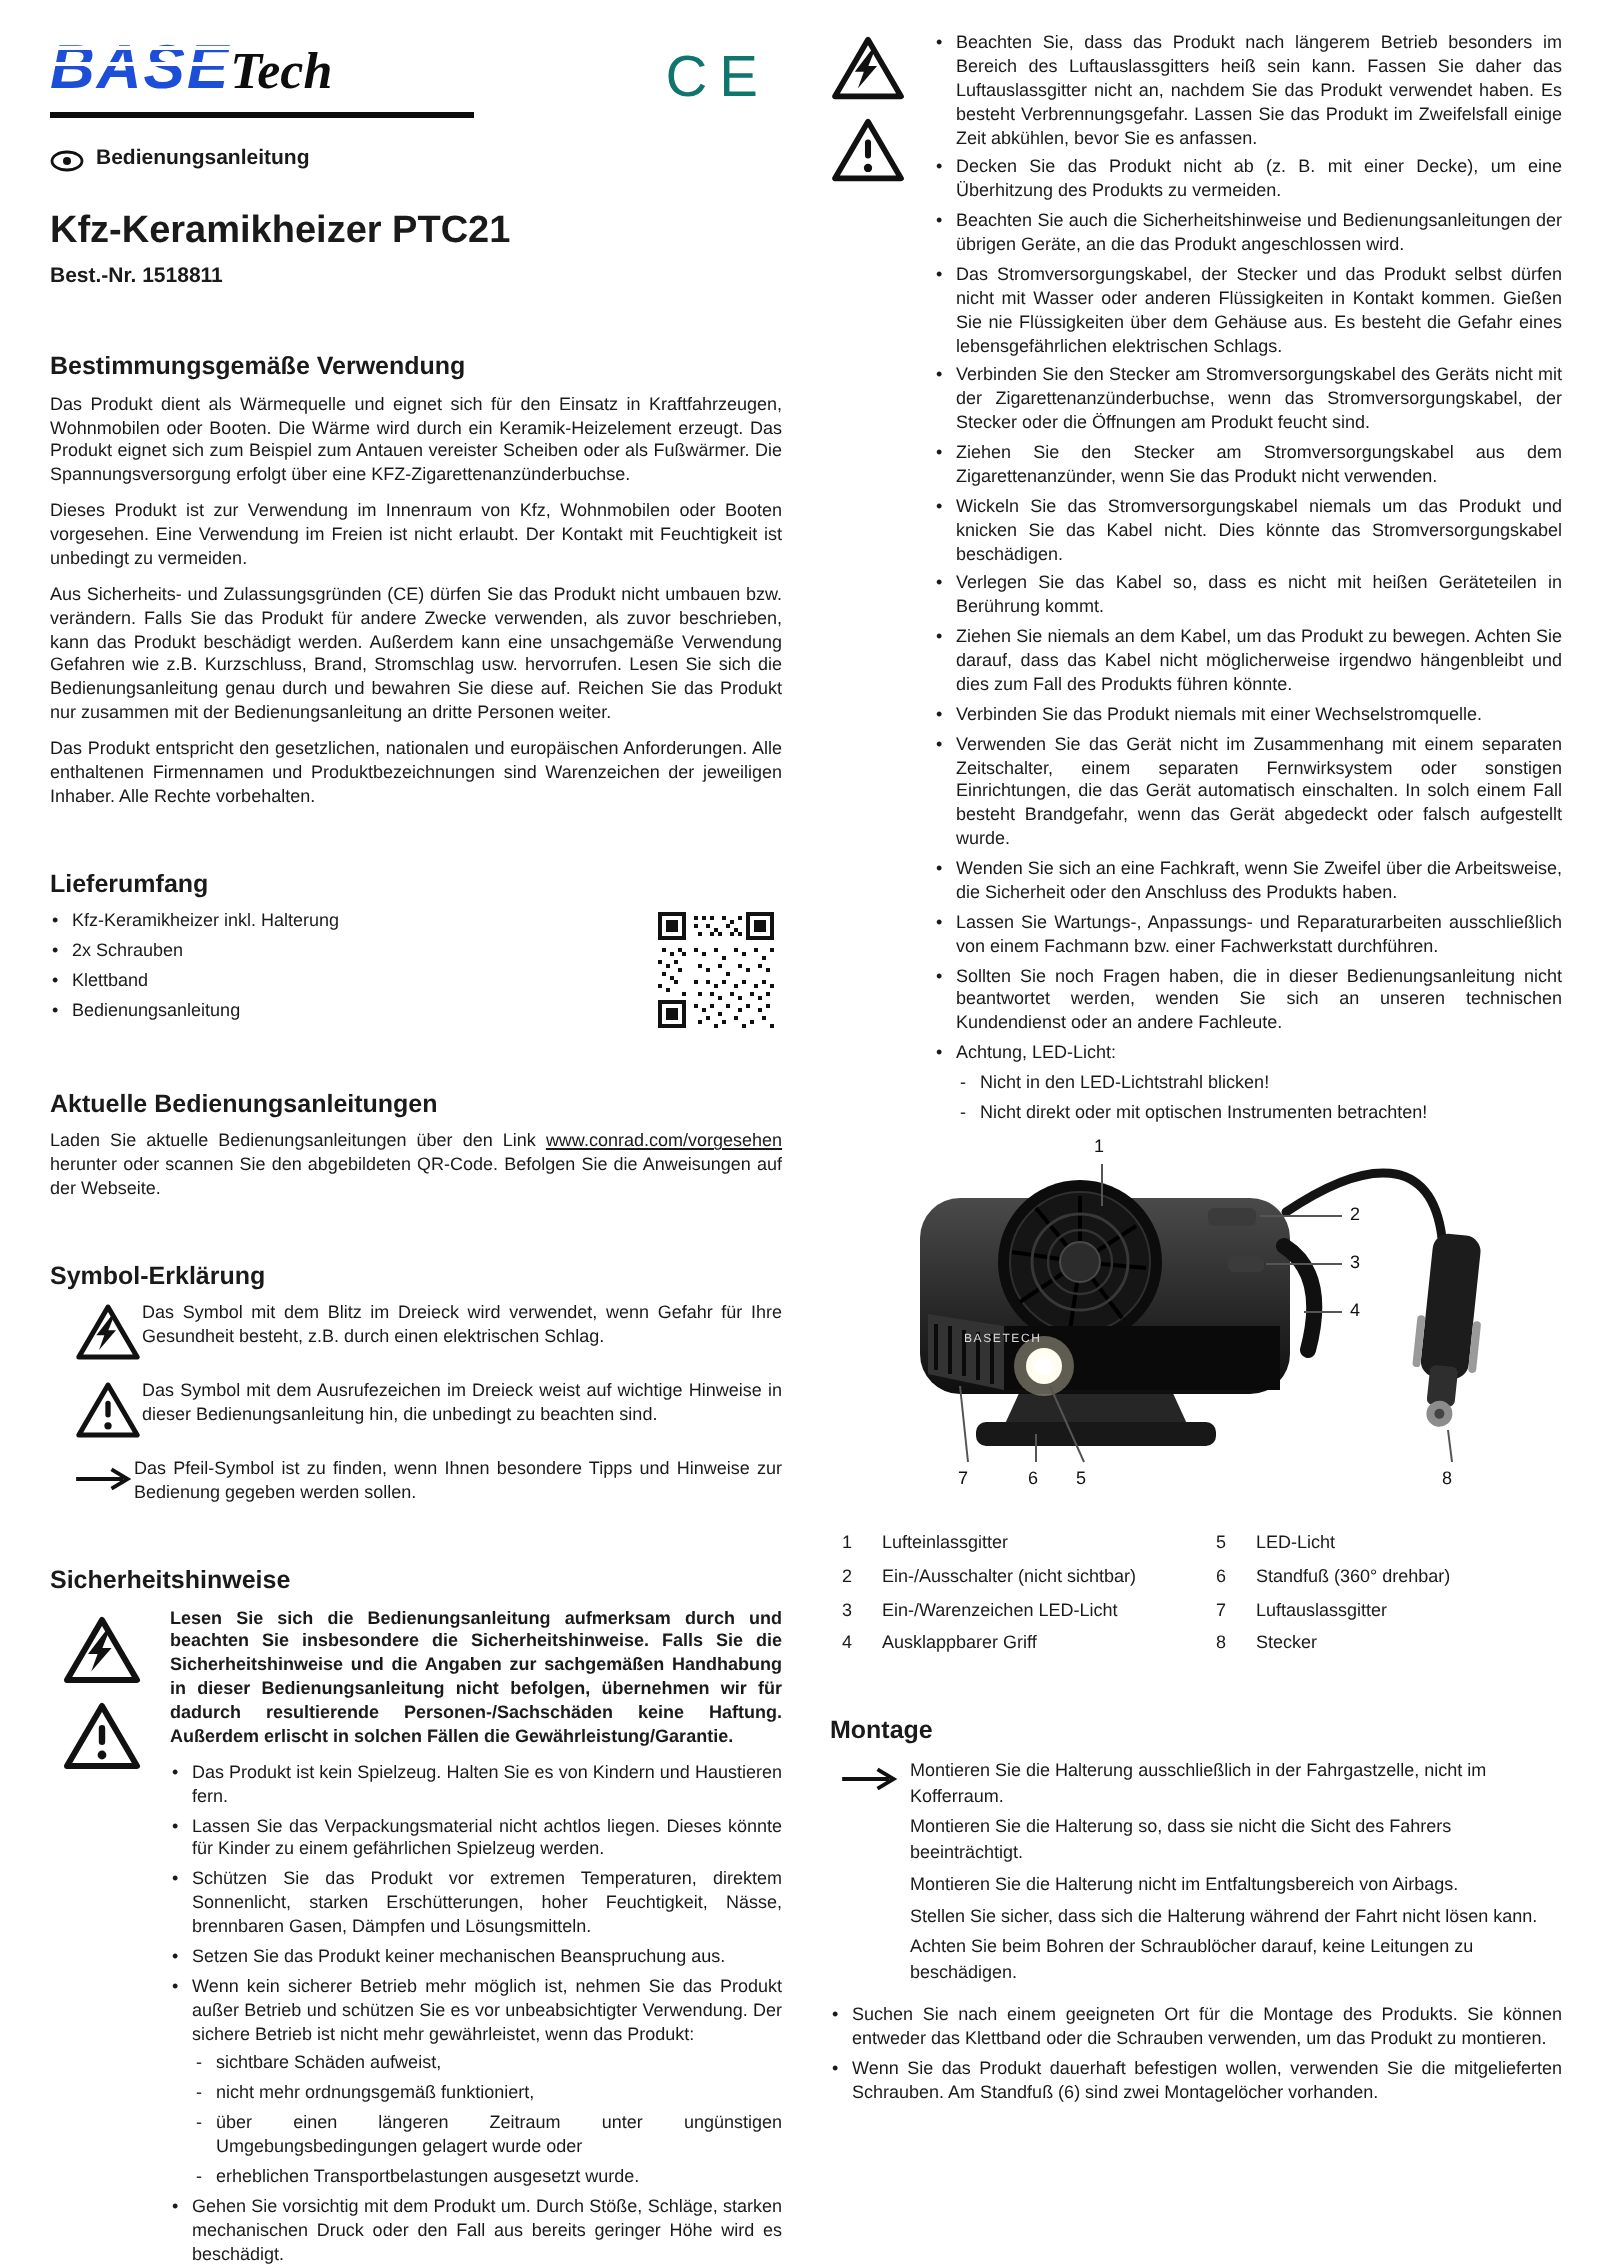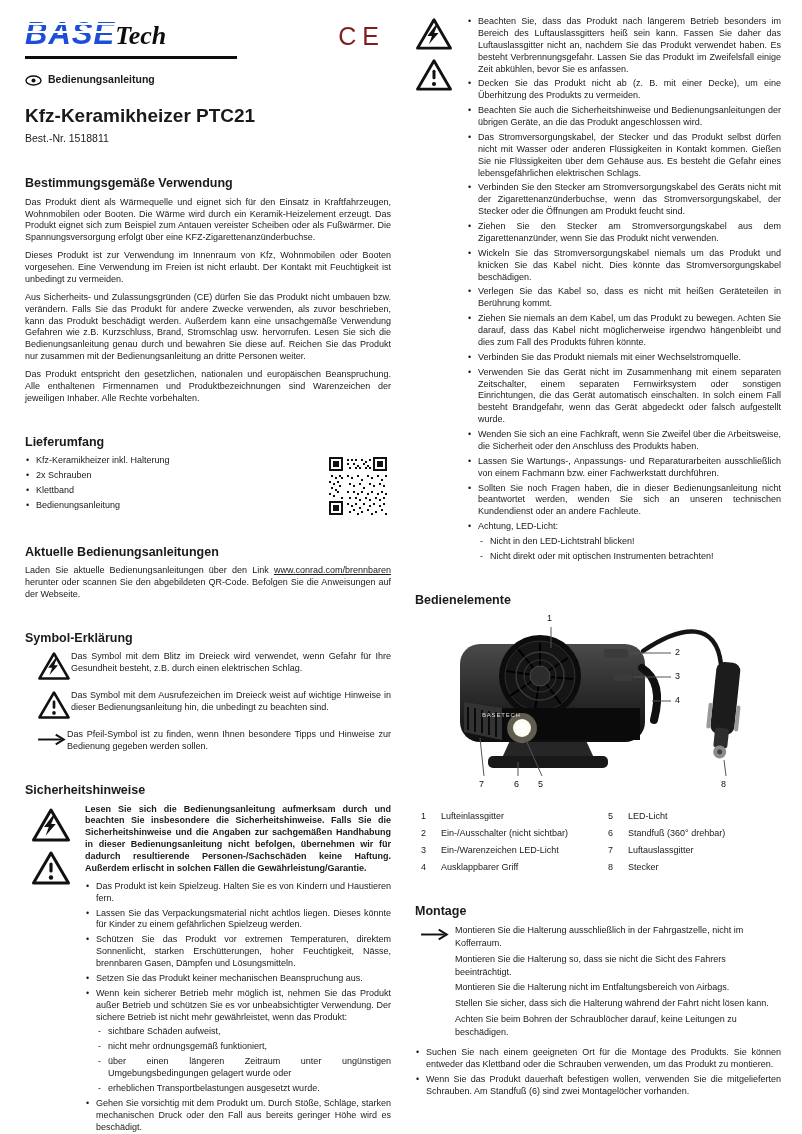--- a/index.html
+++ b/index.html
@@ -14,37 +14,37 @@
 
   
   .header-row { display:flex; justify-content:space-between; align-items:flex-start; margin-bottom:14px; }
   .logo { display:inline-block; }
   .logo-line { white-space:nowrap; position:relative; display:inline-block; }
   .logo-base { font-family:"Liberation Sans", sans-serif; font-style:italic; font-weight:bold; font-size:31px; letter-spacing:1px; color:#1d4ed8; }
   .logo-tech { font-family:"Liberation Serif", serif; font-style:italic; font-weight:bold; font-size:26px; color:#0d0d0d; }
   .stripe { position:absolute; left:0; width:64%; height:2px; background:#fff; pointer-events:none; }
   .s1 { top:9px; } .s2 { top:17px; }
   .logo-bar { height:3.5px; background:#0d0d0d; margin-top:1px; width:212px; }
-  .ce { font-size:25px; letter-spacing:6px; color:#7f1d1d; margin:6px 6px 0 0; font-weight:normal; }
+  .ce { font-size:29px; letter-spacing:6px; color:#0f766e; margin:6px 6px 0 0; font-weight:normal; }
 
   .doc-label-row { display:flex; align-items:center; gap:6px; margin:6px 0 4px; }
   .doc-label { font-weight:bold; font-size:10.5px; }
   h1 { font-size:19px; font-weight:bold; margin:16px 0 4px; }
-  .order-no { font-weight:normal; font-size:10.5px; margin-bottom:2px; }
+  .order-no { font-weight:bold; font-size:10.5px; margin-bottom:2px; }
 
   h2 { font-size:12.5px; font-weight:bold; margin:29px 0 5px; }
   p.body { text-align:justify; margin-bottom:6px; }
 
   .bullet { position:relative; padding-left:11px; text-align:justify; margin-bottom:3px; }
   .bullet::before { content:"•"; position:absolute; left:1px; top:0; }
   .sub { position:relative; padding-left:12px; margin:1px 0 3px 11px; text-align:justify; }
   .sub::before { content:"-"; position:absolute; left:2px; top:0; }
 
   
-  .delivery-row { display:flex; align-items:flex-end; }
+  .delivery-row { display:flex; align-items:center; }
   .delivery-list { flex:1; }
   .qr { width:58px; height:58px; margin:0 4px 0 10px; flex-shrink:0; }
 
   .link { text-decoration:underline; color:inherit; cursor:pointer; }
 
   
   .sym-row { display:flex; gap:0; margin-bottom:9px; padding-left:12px; align-items:flex-start; }
   .sym-row .tri, .sym-row .arrow { flex-shrink:0; }
   .sym-text { flex:1; text-align:justify; }
 
@@ -113,21 +113,21 @@
       <span class="doc-label">Bedienungsanleitung</span>
     </div>
 
     <h1>Kfz-Keramikheizer PTC21</h1>
     <div class="order-no">Best.-Nr. 1518811</div>
 
     <h2>Bestimmungsgemäße Verwendung</h2>
     <p class="body">Das Produkt dient als Wärmequelle und eignet sich für den Einsatz in Kraftfahrzeugen, Wohnmobilen oder Booten. Die Wärme wird durch ein Keramik-Heizelement erzeugt. Das Produkt eignet sich zum Beispiel zum Antauen vereister Scheiben oder als Fußwärmer. Die Spannungsversorgung erfolgt über eine KFZ-Zigarettenanzünderbuchse.</p>
     <p class="body">Dieses Produkt ist zur Verwendung im Innenraum von Kfz, Wohnmobilen oder Booten vorgesehen. Eine Verwendung im Freien ist nicht erlaubt. Der Kontakt mit Feuchtigkeit ist unbedingt zu vermeiden.</p>
     <p class="body">Aus Sicherheits- und Zulassungsgründen (CE) dürfen Sie das Produkt nicht umbauen bzw. verändern. Falls Sie das Produkt für andere Zwecke verwenden, als zuvor beschrieben, kann das Produkt beschädigt werden. Außerdem kann eine unsachgemäße Verwendung Gefahren wie z.B. Kurzschluss, Brand, Stromschlag usw. hervorrufen. Lesen Sie sich die Bedienungsanleitung genau durch und bewahren Sie diese auf. Reichen Sie das Produkt nur zusammen mit der Bedienungsanleitung an dritte Personen weiter.</p>
-    <p class="body">Das Produkt entspricht den gesetzlichen, nationalen und europäischen Beanspruchung. Alle enthaltenen Firmennamen und Produktbezeichnungen sind Warenzeichen der jeweiligen Inhaber. Alle Rechte vorbehalten.</p>
+    <p class="body">Das Produkt entspricht den gesetzlichen, nationalen und europäischen Anforderungen. Alle enthaltenen Firmennamen und Produktbezeichnungen sind Warenzeichen der jeweiligen Inhaber. Alle Rechte vorbehalten.</p>
 
     <h2>Lieferumfang</h2>
     <div class="delivery-row">
       <div class="delivery-list">
         <p class="bullet">Kfz-Keramikheizer inkl. Halterung</p>
         <p class="bullet">2x Schrauben</p>
         <p class="bullet">Klettband</p>
         <p class="bullet">Bedienungsanleitung</p>
       </div>
       <svg class="qr" viewBox="0 0 29 29" shape-rendering="crispEdges">
@@ -222,21 +222,21 @@
             <rect x="19" y="26" width="1" height="1"></rect>
             <rect x="21" y="28" width="1" height="1"></rect>
             <rect x="23" y="27" width="1" height="1"></rect>
             <rect x="26" y="26" width="1" height="1"></rect>
             <rect x="28" y="28" width="1" height="1"></rect>
         </g>
       </svg>
     </div>
 
     <h2>Aktuelle Bedienungsanleitungen</h2>
-    <p class="body"><span>Laden Sie aktuelle Bedienungsanleitungen über den Link</span> <a class="link">www.conrad.com/brennbaren</a> <span>herunter oder scannen Sie den abgebildeten QR-Code. Befolgen Sie die Anweisungen auf der Webseite.</span></p>
+    <p class="body"><span>Laden Sie aktuelle Bedienungsanleitungen über den Link</span> <a class="link">www.conrad.com/vorgesehen</a> <span>herunter oder scannen Sie den abgebildeten QR-Code. Befolgen Sie die Anweisungen auf der Webseite.</span></p>
 
     <h2>Symbol-Erklärung</h2>
     <div class="sym-row">
       <svg class="tri" width="34" height="30">
           <use href="#tri-bolt"></use>
         </svg>
       <div class="sym-text">Das Symbol mit dem Blitz im Dreieck wird verwendet, wenn Gefahr für Ihre Gesundheit besteht, z.B. durch einen elektrischen Schlag.</div>
     </div>
     <div class="sym-row">
       <svg class="tri" width="34" height="30">
@@ -300,21 +300,20 @@
       <p class="bullet">Verbinden Sie das Produkt niemals mit einer Wechselstromquelle.</p>
       <p class="bullet">Verwenden Sie das Gerät nicht im Zusammenhang mit einem separaten Zeitschalter, einem separaten Fernwirksystem oder sonstigen Einrichtungen, die das Gerät automatisch einschalten. In solch einem Fall besteht Brandgefahr, wenn das Gerät abgedeckt oder falsch aufgestellt wurde.</p>
       <p class="bullet">Wenden Sie sich an eine Fachkraft, wenn Sie Zweifel über die Arbeitsweise, die Sicherheit oder den Anschluss des Produkts haben.</p>
       <p class="bullet">Lassen Sie Wartungs-, Anpassungs- und Reparaturarbeiten ausschließlich von einem Fachmann bzw. einer Fachwerkstatt durchführen.</p>
       <p class="bullet">Sollten Sie noch Fragen haben, die in dieser Bedienungsanleitung nicht beantwortet werden, wenden Sie sich an unseren technischen Kundendienst oder an andere Fachleute.</p>
       <p class="bullet">Achtung, LED-Licht:</p>
       <p class="sub">Nicht in den LED-Lichtstrahl blicken!</p>
       <p class="sub">Nicht direkt oder mit optischen Instrumenten betrachten!</p>
     </div>
 
-    <h2>Bedienelemente</h2>
 
     <div class="diagram">
       <svg width="360" height="185" viewBox="0 0 360 185">
         <defs>
           <linearGradient id="bodyGrad" x1="0" y1="0" x2="0" y2="1">
             <stop offset="0" stop-color="#4a4a4a"></stop>
               <stop offset="1" stop-color="#0e0e0e"></stop>
           </linearGradient>
         </defs>
 

